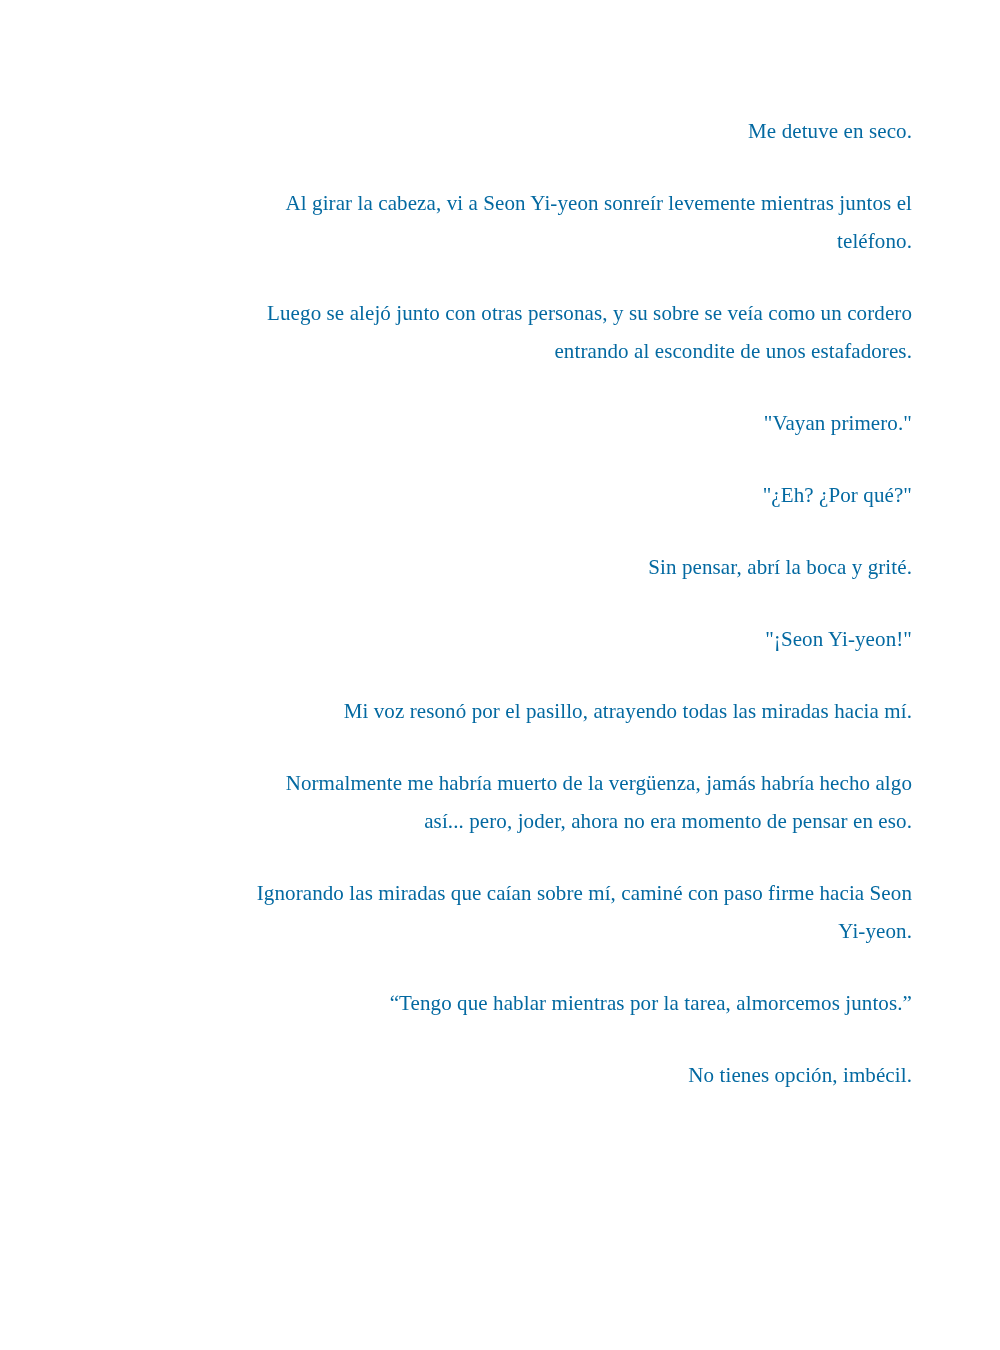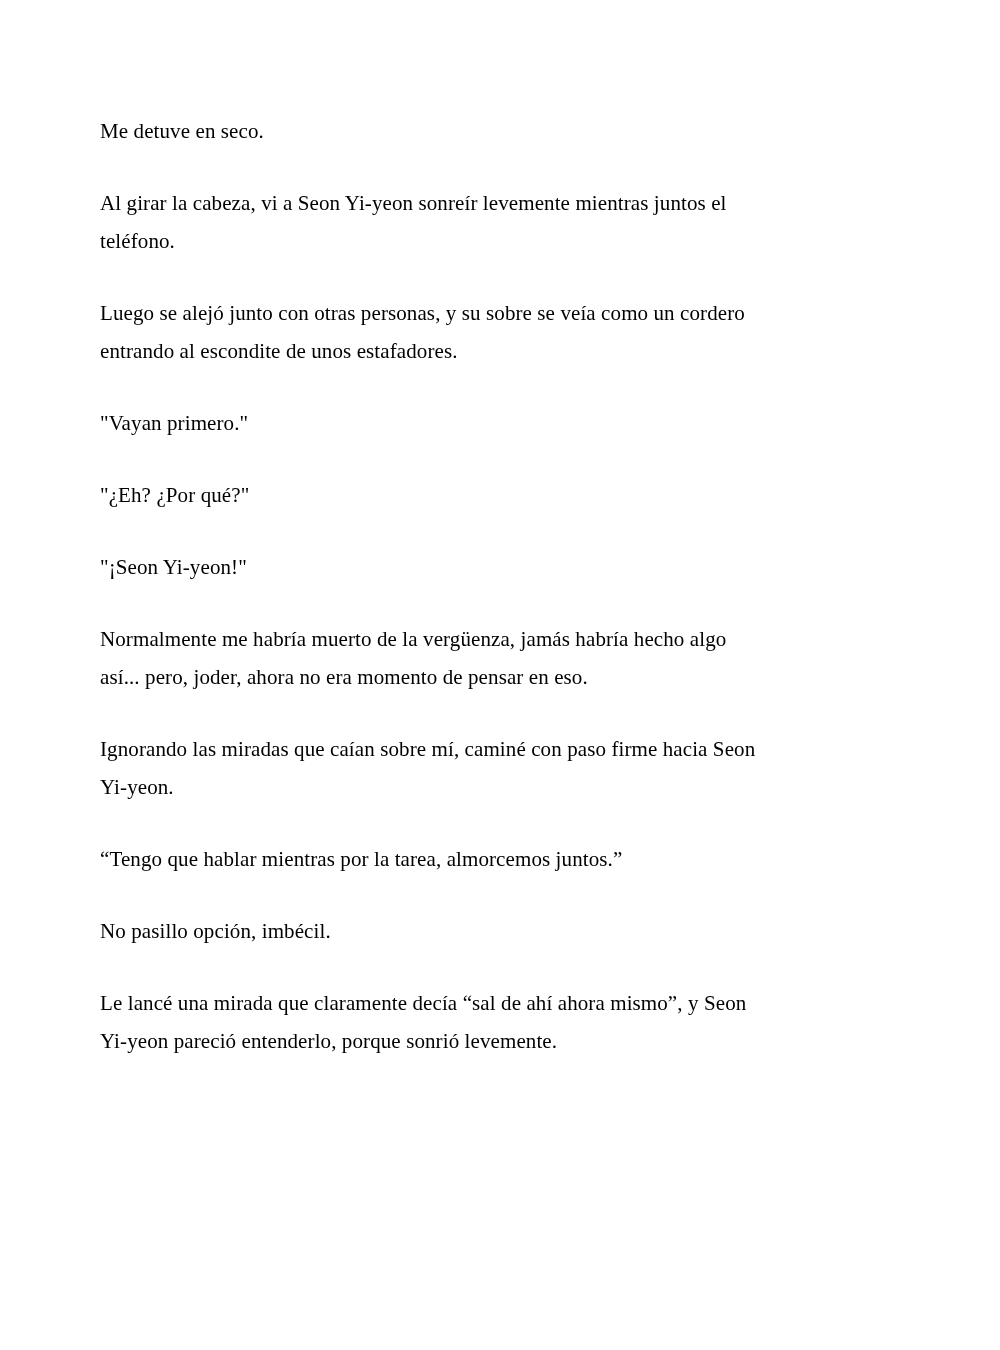--- a/index.html
+++ b/index.html
@@ -17,40 +17,41 @@
     padding: 112px 100px 0 100px;
   }
   .text-column {
     width: 812px;
   }
   .text-column p {
     margin: 0 0 34px 0;
     font-family: "Liberation Serif", "DejaVu Serif", serif;
     font-size: 21px;
     line-height: 38px;
-    color: #000000;
+    color: #0369a1;
     white-space: pre-line;       
     letter-spacing: 0.1px;
+    text-align: right;
   }
 </style>
 </head>
 <body>
 
 <div class="page">
   <div class="text-column">
     <p>Me detuve en seco.</p>
     <p>Al girar la cabeza, vi a Seon Yi-yeon sonreír levemente mientras juntos el
 teléfono.</p>
     <p>Luego se alejó junto con otras personas, y su sobre se veía como un cordero
 entrando al escondite de unos estafadores.</p>
     <p>"Vayan primero."</p>
     <p>"¿Eh? ¿Por qué?"</p>
+    <p>Sin pensar, abrí la boca y grité.</p>
     <p>"¡Seon Yi-yeon!"</p>
+    <p>Mi voz resonó por el pasillo, atrayendo todas las miradas hacia mí.</p>
     <p>Normalmente me habría muerto de la vergüenza, jamás habría hecho algo
 así... pero, joder, ahora no era momento de pensar en eso.</p>
     <p>Ignorando las miradas que caían sobre mí, caminé con paso firme hacia Seon
 Yi-yeon.</p>
     <p>“Tengo que hablar mientras por la tarea, almorcemos juntos.”</p>
-    <p>No pasillo opción, imbécil.</p>
-    <p>Le lancé una mirada que claramente decía “sal de ahí ahora mismo”, y Seon
-Yi-yeon pareció entenderlo, porque sonrió levemente.</p>
+    <p>No tienes opción, imbécil.</p>
   </div>
 </div>
 
 </body></html>

